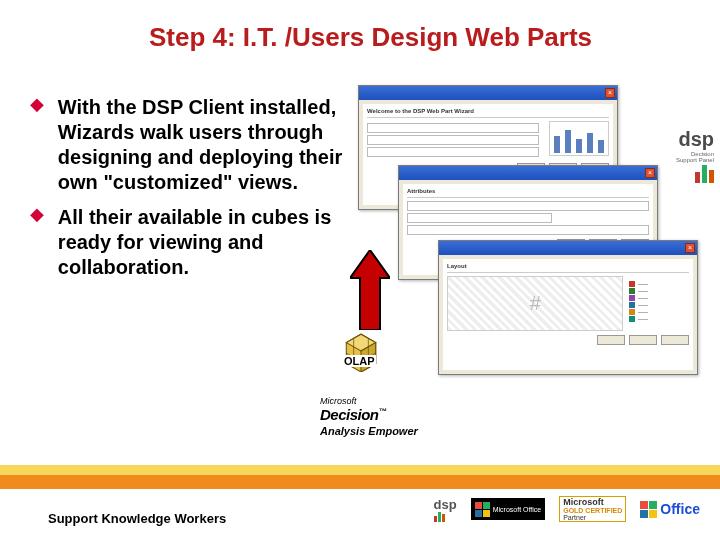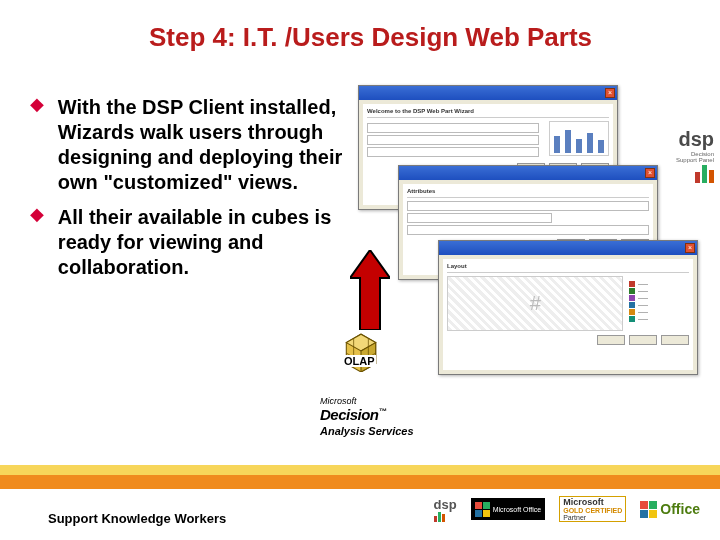--- a/index.html
+++ b/index.html
@@ -324,21 +324,21 @@
       <line x1="13" y1="8" x2="13" y2="36" stroke="#6b5200" stroke-width="0.7"></line>
       <line x1="27" y1="8" x2="27" y2="36" stroke="#6b5200" stroke-width="0.7"></line>
     </svg>
   </div>
 </div>
 <div class="olap-label">OLAP</div>
 
 <div class="sql">
   <div><span class="ms">Microsoft</span></div>
   <div class="s1"><span>Decision</span><span style="font-size:8px;vertical-align:super">™</span></div>
-  <div class="as">Analysis Services</div>
+  <div class="as">Analysis Empower</div>
 </div>
 
 <div class="band"></div>
 
 <div class="footer-tag">Support Knowledge Workers</div>
 
 <div class="footer-logos">
   <div class="flogo dsp">
     <span class="t">dsp</span>
     <div class="bars2">
@@ -361,15 +361,15 @@
     <span class="g">GOLD CERTIFIED</span>
     <span>Partner</span>
   </div>
   <div class="flogo office2">
     <div class="sq">
       <div style="background:#e74c3c"></div>
         <div style="background:#27ae60"></div>
       <div style="background:#2471a3"></div>
         <div style="background:#f1c40f"></div>
     </div>
-    <span style="font-size:14px;font-weight:bold;color:#4d7c0f">Office</span>
+    <span style="font-size:14px;font-weight:bold;color:#1d4ed8">Office</span>
   </div>
 </div>
 
 </body></html>

